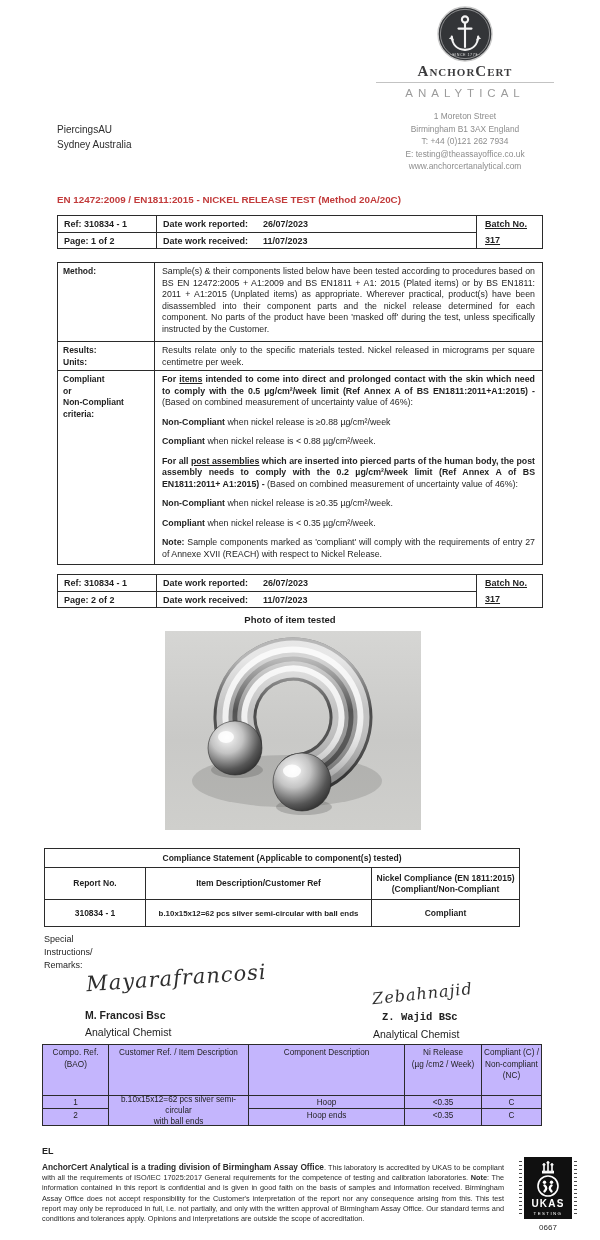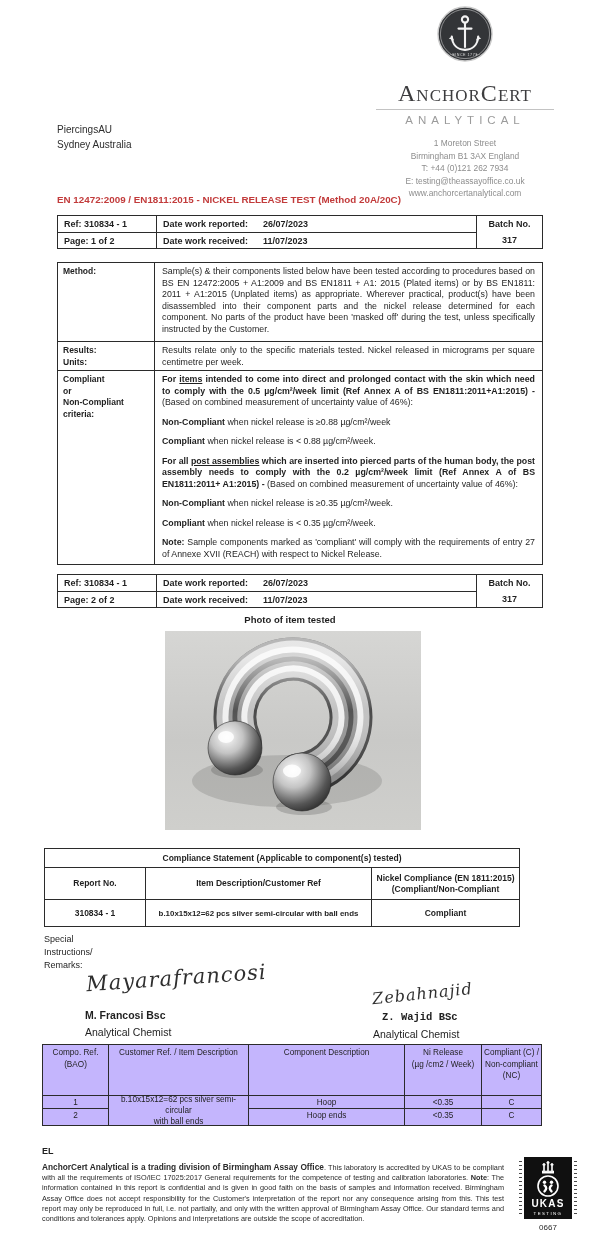--- a/index.html
+++ b/index.html
@@ -4,36 +4,36 @@
 <style>
   * { box-sizing: border-box; margin: 0; padding: 0; }
   html, body { background: #ffffff; }
   body { font-family: "Liberation Sans", sans-serif; color: #1f1f1f; }
   .page { position: relative; width: 600px; height: 1240px; background: #fff; overflow: hidden; margin: 0 auto; }
   .abs { position: absolute; }
 
   
   .logo-block { left: 330px; top: 6px; width: 270px; text-align: center; }
   .logo-circle { width: 56px; height: 56px; margin: 0 auto; display: block; }
-  .brand-name { margin-top: 18px; font-family: "Liberation Serif", serif; font-variant: small-caps; font-size: 24px; letter-spacing: 1px; color: #3c3c3e; font-weight: 400; }
+  .brand-name { margin-top: 1px; font-family: "Liberation Serif", serif; font-variant: small-caps; font-size: 15px; letter-spacing: 1px; color: #3c3c3e; font-weight: 700; }
   .brand-rule { width: 178px; height: 1px; background: #c3c3c3; margin: 2px auto 4px auto; }
   .brand-sub { font-size: 11.5px; letter-spacing: 5px; color: #9b9b9b; font-weight: 400; }
   .address { margin-top: 11px; font-size: 8.4px; color: #8d8d8d; line-height: 12.6px; }
 
   .customer { left: 57px; top: 122px; font-size: 10px; line-height: 15px; color: #2d2d2d; }
 
   .report-title { left: 57px; top: 194px; width: 500px; font-size: 9.8px; font-weight: bold; color: #c23b3b; }
 
   
   .ref-table { left: 57px; width: 486px; border: 1.4px solid #2b2b2b; display: grid; grid-template-columns: 98px 1fr 66px; grid-template-rows: 16px 16px; font-size: 9px; font-weight: bold; background: #fff; }
   .ref-table .cell { display: flex; align-items: center; padding-left: 6px; }
   .ref-table .bl { border-left: 1.2px solid #2b2b2b; }
   .ref-table .bt { border-top: 1.2px solid #2b2b2b; }
   .ref-table .dlabel { display: inline-block; width: 100px; }
-  .ref-table .batch { grid-column: 3; grid-row: 1 / span 2; text-align: center; line-height: 16px; padding-left: 0; display: block; }
+  .ref-table .batch { grid-column: 3; grid-row: 1 / span 2; line-height: 16px; padding-left: 8px; display: block; text-decoration: underline; }
 
   
   .method-table { left: 57px; top: 262px; width: 486px; border: 1.4px solid #2b2b2b; display: grid; grid-template-columns: 97px 1fr; grid-template-rows: 78px 29px auto; font-size: 8.8px; background: #fff; }
   .method-table .lab { font-weight: bold; padding: 3px 4px 3px 5px; border-right: 1.2px solid #2b2b2b; white-space: pre-line; line-height: 11.5px; font-size: 8.5px; }
   .method-table .txt { padding: 3px 7px 2px 7px; text-align: justify; line-height: 11.5px; }
   .method-table .bt { border-top: 1.2px solid #2b2b2b; }
   .crit { margin: 0 0 8px 0; text-align: justify; line-height: 11.5px; }
   .crit:last-child { margin-bottom: 2px; }
   .crit .bold { font-weight: bold; }
   .crit .bold-u { font-weight: bold; text-decoration: underline; }

